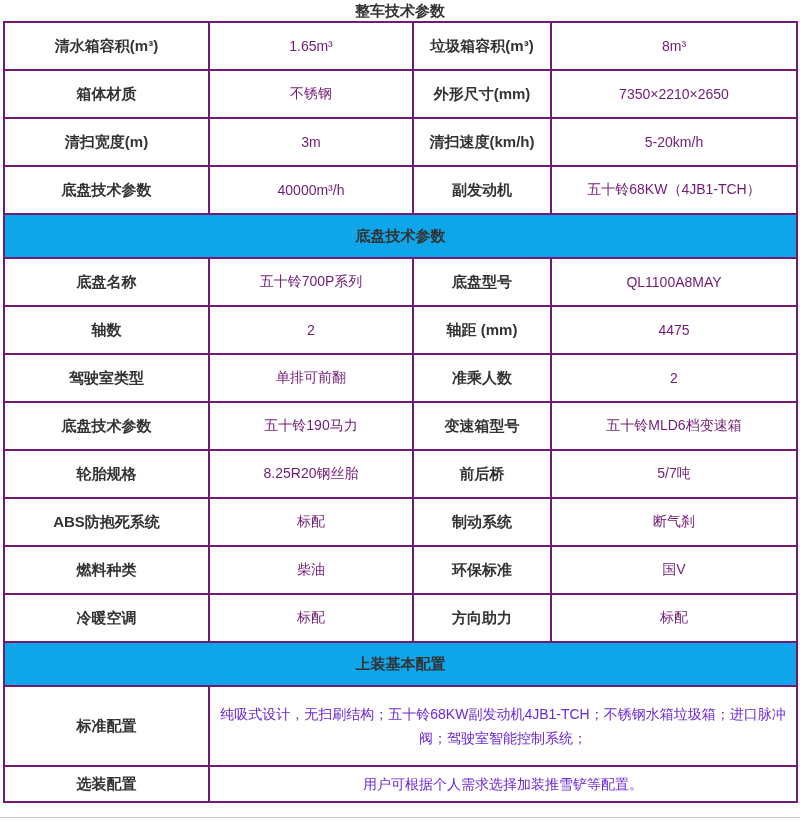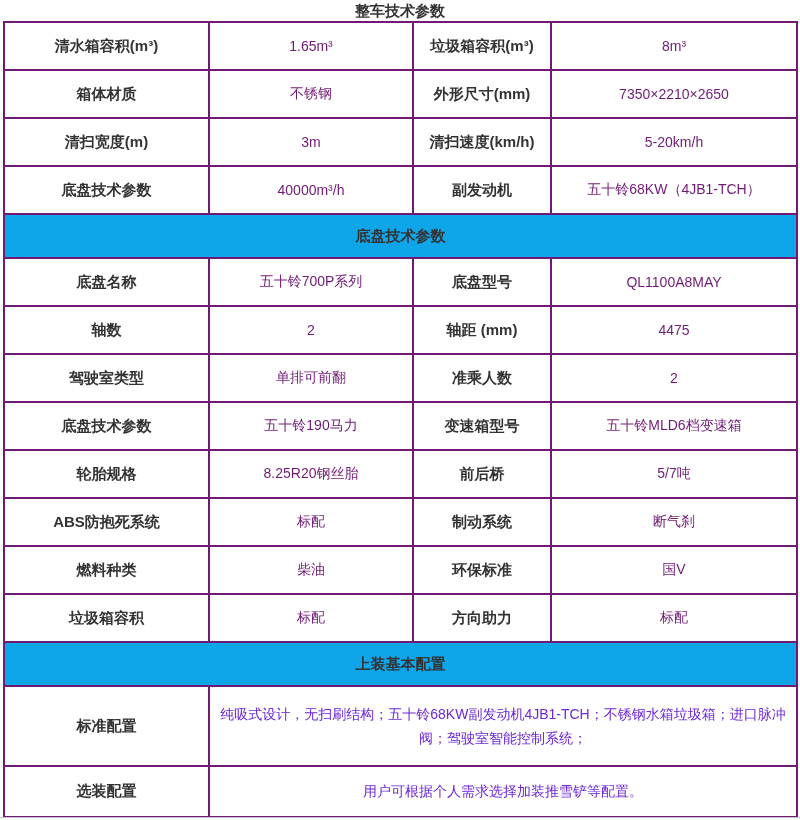--- a/index.html
+++ b/index.html
@@ -50,21 +50,21 @@
   }
   tr.data-row { height: 48px; }
   tr.section-header-row { height: 44px; }
   tr.section-header-row td {
     background: #0ea5e9;
     font-weight: bold;
     color: #333333;
     font-size: 15px;
   }
   tr.config-row-tall { height: 80px; }
-  tr.config-row { height: 51px; }
+  tr.config-row { height: 36px; }
   td.config-value {
     color: #6d28d9;
     font-size: 14px;
     padding: 4px 14px;
     line-height: 1.75;
   }
   .bottom-hairline {
     position: absolute;
     left: 0;
     top: 817px;
@@ -153,21 +153,21 @@
         <td class="cell-label">制动系统</td>
         <td class="cell-value">断气刹</td>
       </tr>
       <tr class="data-row">
         <td class="cell-label">燃料种类</td>
         <td class="cell-value">柴油</td>
         <td class="cell-label">环保标准</td>
         <td class="cell-value">国V</td>
       </tr>
       <tr class="data-row">
-        <td class="cell-label">垃圾箱容积</td>
+        <td class="cell-label">冷暖空调</td>
         <td class="cell-value">标配</td>
         <td class="cell-label">方向助力</td>
         <td class="cell-value">标配</td>
       </tr>
 
       <tr class="section-header-row">
         <td colspan="4">上装基本配置</td>
       </tr>
 
       <tr class="config-row-tall">

